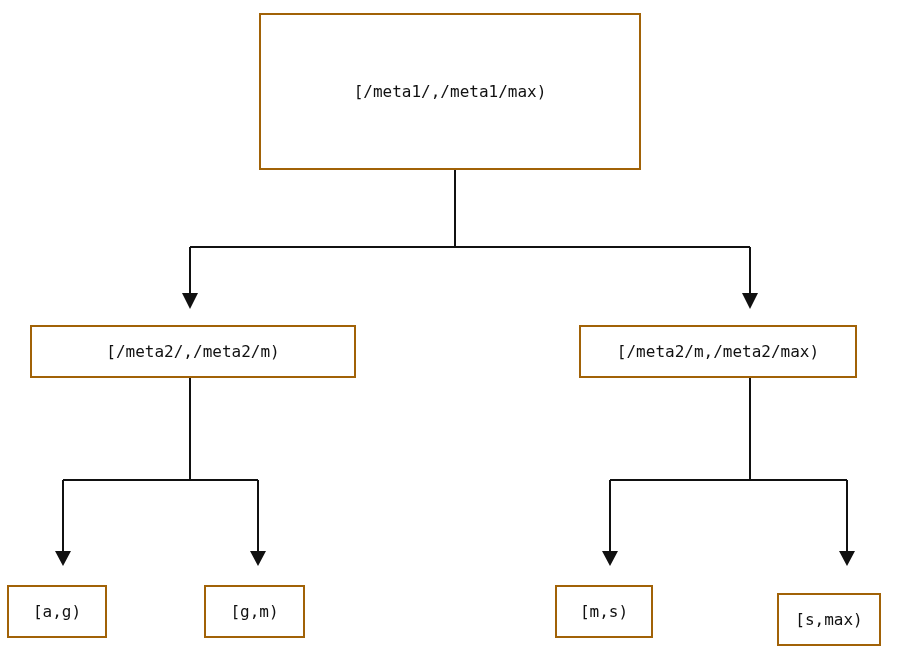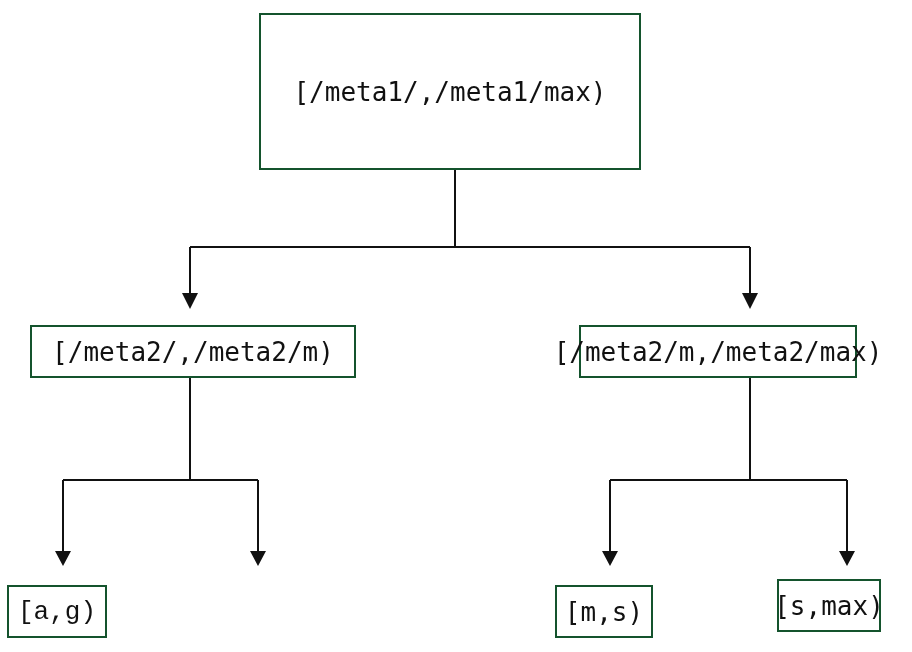--- a/index.html
+++ b/index.html
@@ -18,37 +18,37 @@
   .connectors {
     position: absolute;
     left: 0;
     top: 0;
     width: 912px;
     height: 652px;
   }
   .node {
     position: absolute;
     box-sizing: border-box;
-    border: 2px solid #14532d;
+    border: 2px solid #a16207;
     background: #ffffff;
     color: #111111;
     display: flex;
     align-items: center;
     justify-content: center;
-    font-size: 26px;
+    font-size: 16px;
     white-space: nowrap;
     letter-spacing: 0;
   }
   .node-root  { left: 259px; top: 13px;  width: 382px; height: 157px; }
   .node-left  { left: 22px;  top: 325px; width: 326px; height: 53px; margin-left: 8px; }
   .node-right { left: 579px; top: 325px; width: 278px; height: 53px; }
-  .node-ag    { left: 7px;   top: 585px; width: 100px; height: 53px; font-family: Liberation Mono, monospace; }
+  .node-ag    { left: 7px;   top: 585px; width: 100px; height: 53px; }
   .node-gm    { left: 204px; top: 585px; width: 101px; height: 53px; }
   .node-ms    { left: 555px; top: 585px; width: 98px;  height: 53px; text-align: right; }
-  .node-smax  { left: 777px; top: 579px; width: 104px; height: 53px; }
+  .node-smax  { left: 777px; top: 593px; width: 104px; height: 53px; }
 </style>
 </head>
 <body>
 
 <div class="canvas">
 
   <svg class="connectors" viewBox="0 0 912 652" xmlns="http://www.w3.org/2000/svg">
     <g fill="none" stroke="#111111" stroke-width="2">
 
       <path d="M455 170 V247"></path>
@@ -77,18 +77,19 @@
   </svg>
 
   <div class="node node-root">[/meta1/,/meta1/max)</div>
 
   <div class="node node-left">[/meta2/,/meta2/m)</div>
 
   <div class="node node-right">[/meta2/m,/meta2/max)</div>
 
   <div class="node node-ag">[a,g)</div>
 
+  <div class="node node-gm">[g,m)</div>
 
   <div class="node node-ms">[m,s)</div>
 
   <div class="node node-smax">[s,max)</div>
 
 </div>
 
 </body></html>

